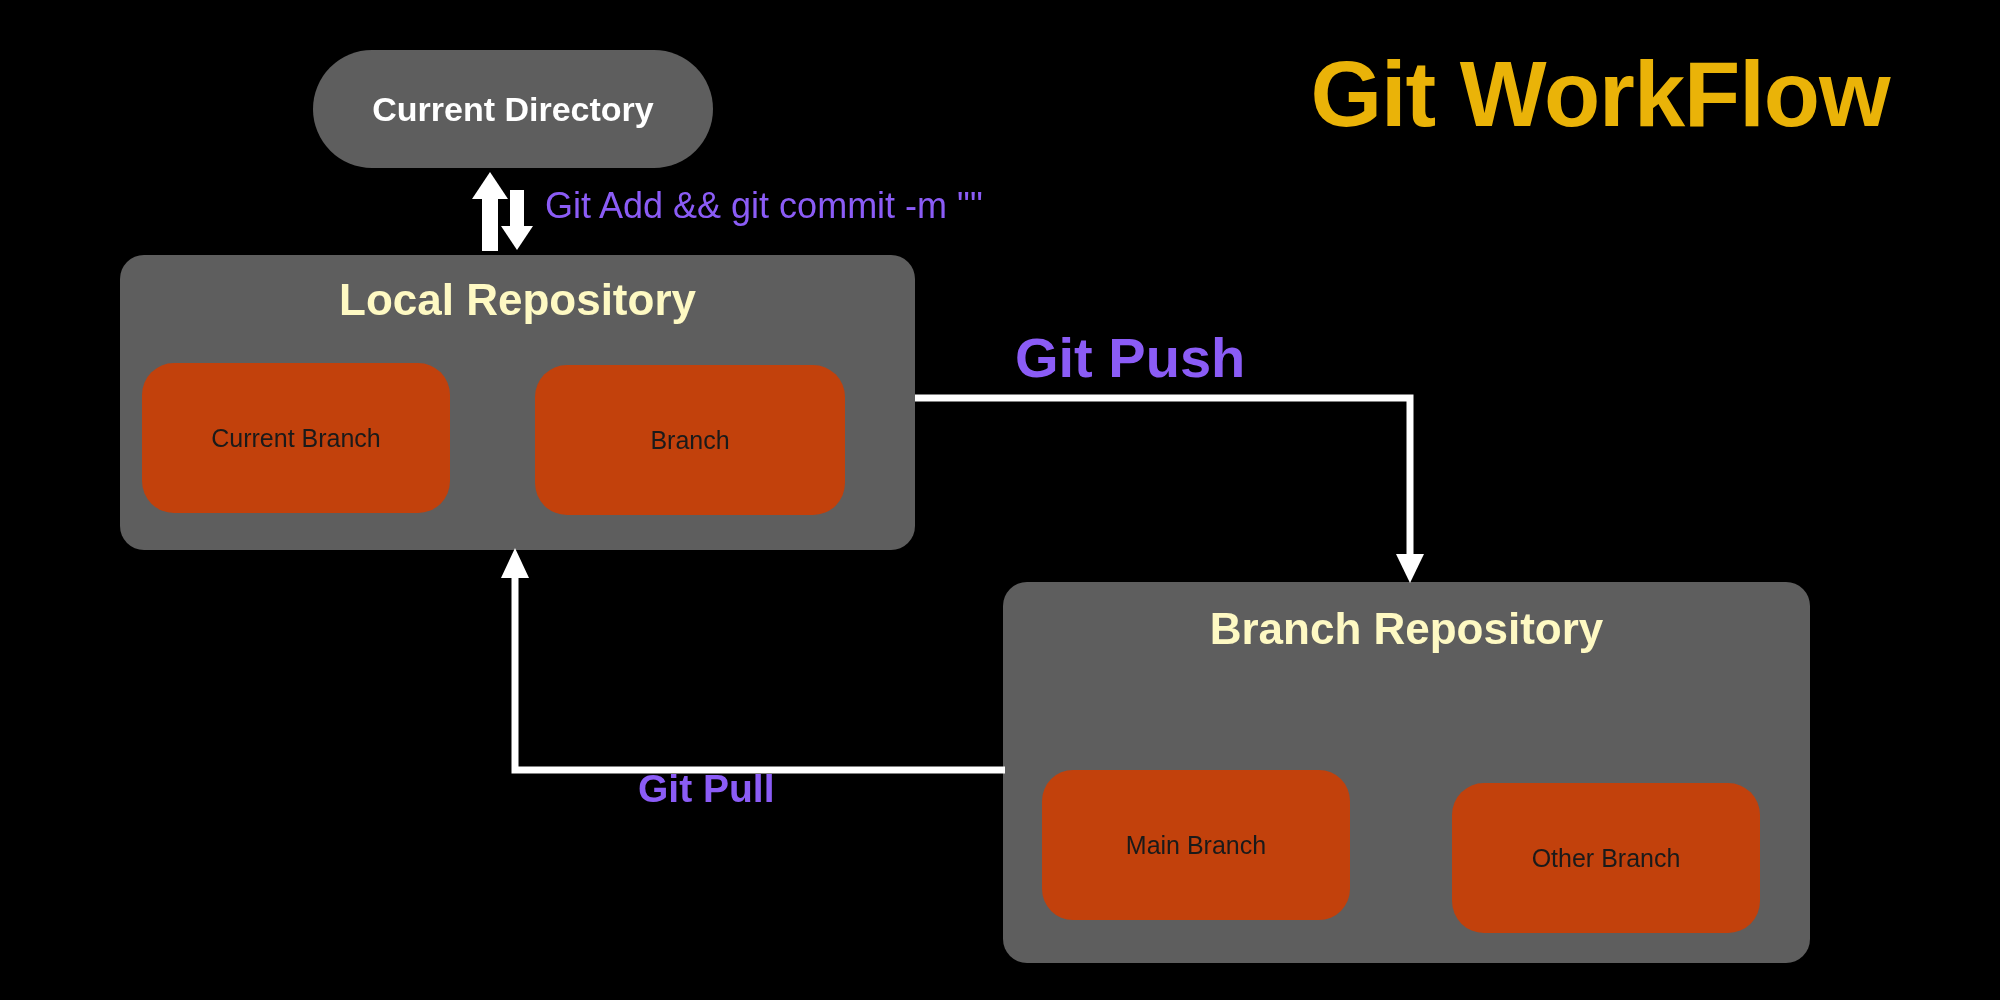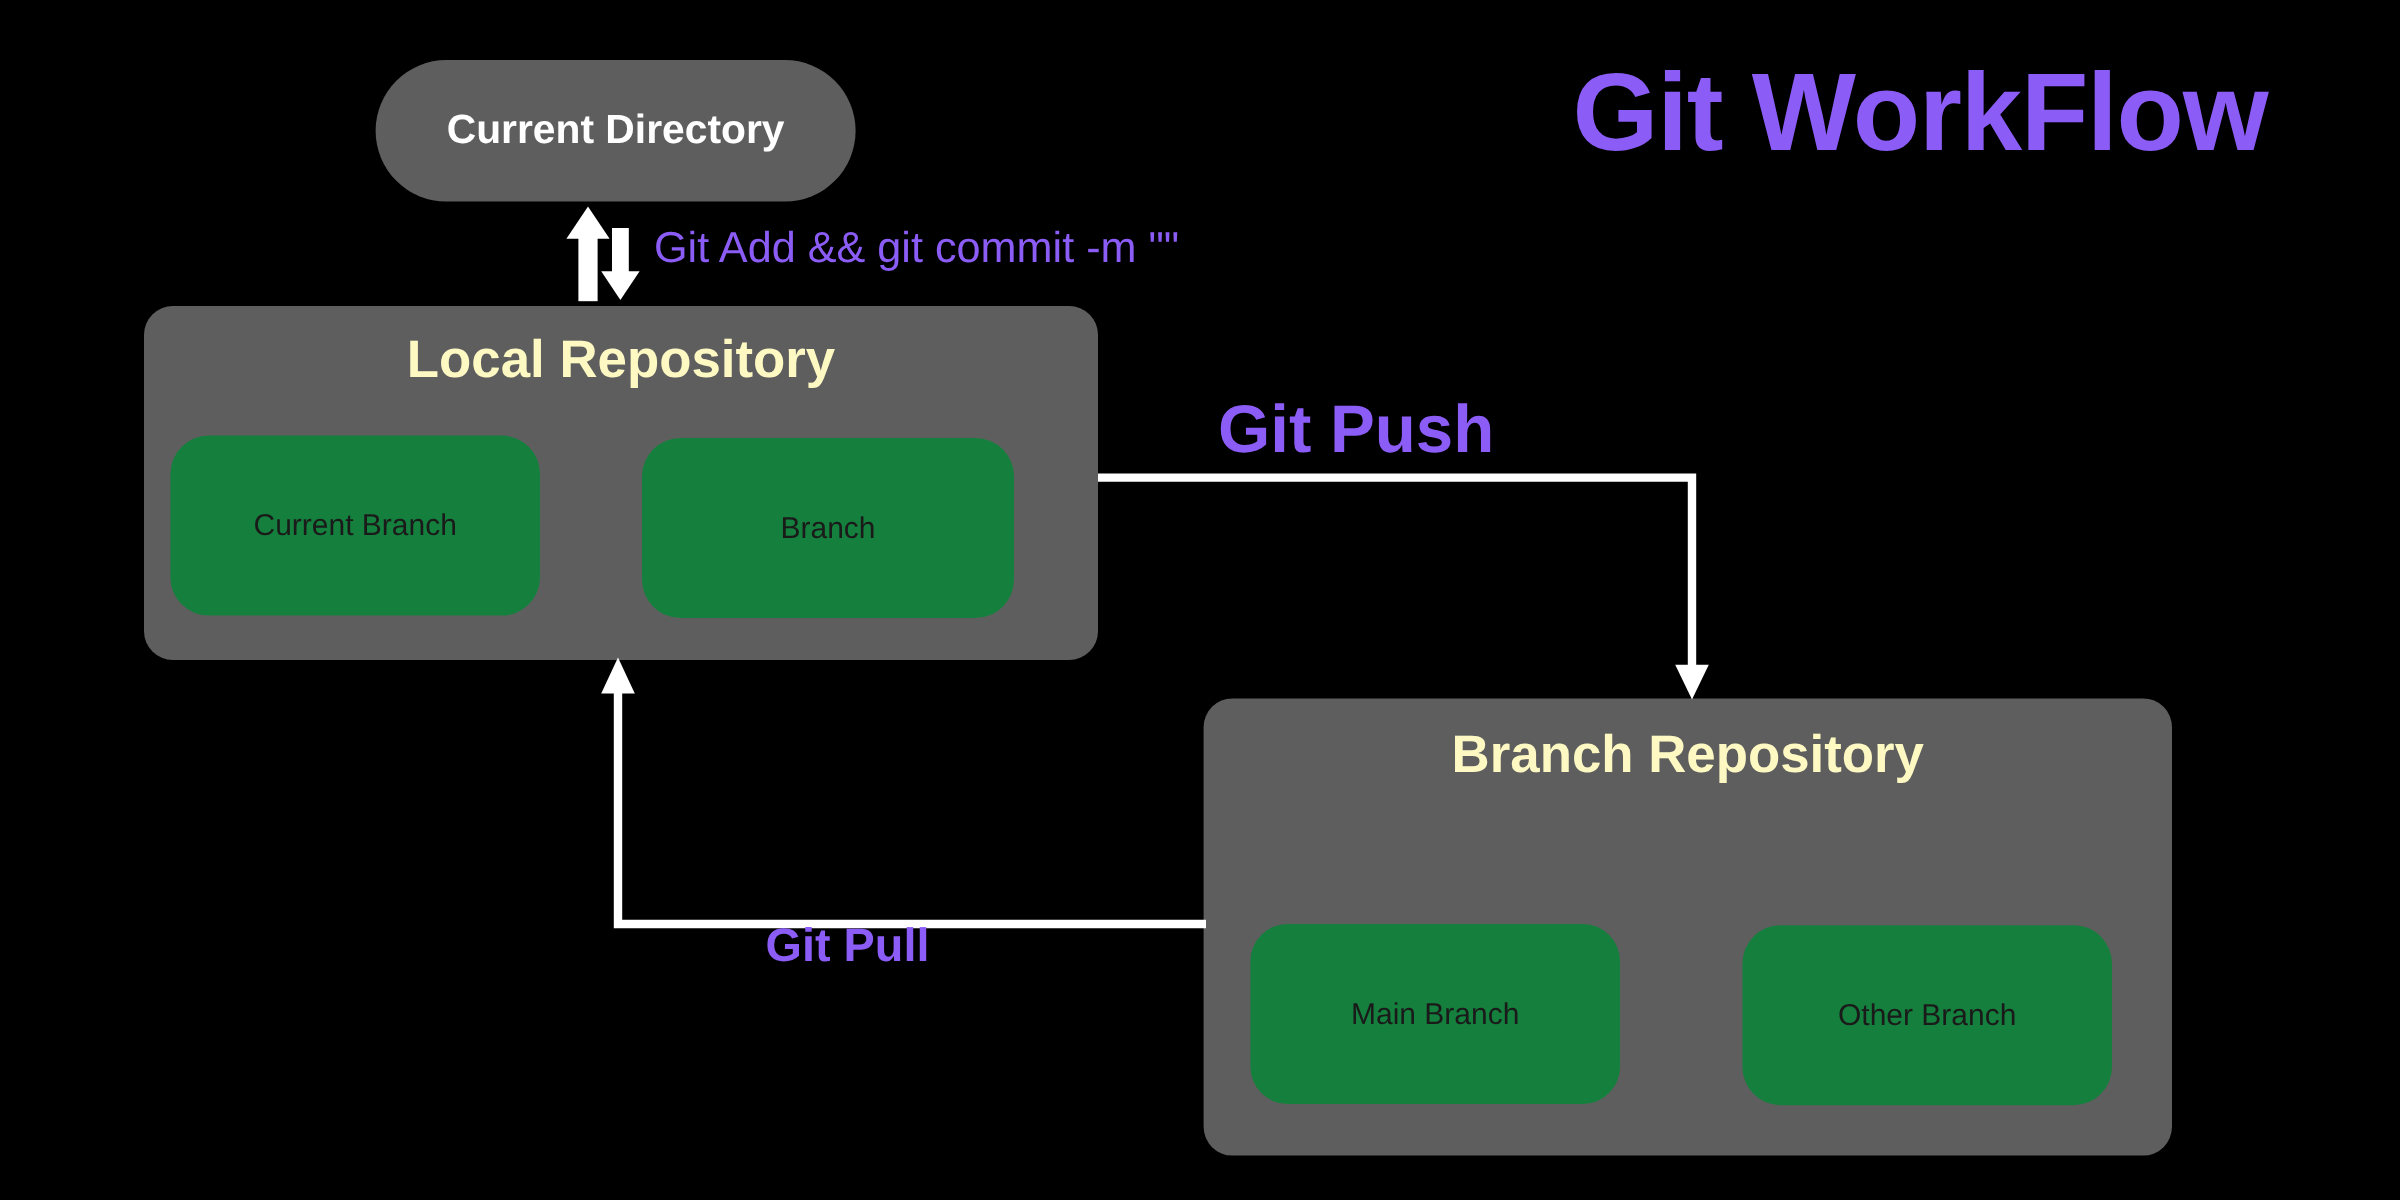--- a/index.html
+++ b/index.html
@@ -16,21 +16,21 @@
     font-family: "Liberation Sans", sans-serif;
   }
 
   
   .page-title {
     position: absolute;
     left: 1240px;
     top: 48px;
     width: 720px;
     text-align: center;
-    color: #8b5cf6;
+    color: #eab308;
     font-size: 92px;
     font-weight: 700;
     letter-spacing: -1px;
     line-height: 1;
     white-space: nowrap;
   }
 
   
   .gray-box {
     position: absolute;
@@ -77,36 +77,36 @@
     font-size: 44px;
     font-weight: 700;
     white-space: nowrap;
   }
   .local-repo .repo-title { top: 20px; }
   .remote-repo .repo-title { top: 22px; }
 
   
   .branch-card {
     position: absolute;
-    background: #15803d;
+    background: #c2410c;
     border-radius: 32px;
     display: flex;
     align-items: center;
     justify-content: center;
   }
   .branch-card span {
     color: #1a1a1a;
     font-size: 25px;
     font-weight: 400;
     white-space: nowrap;
   }
   .lr-card-1 { left: 22px;  top: 108px; width: 308px; height: 150px; }
   .lr-card-2 { left: 415px; top: 110px; width: 310px; height: 150px; }
   .rr-card-1 { left: 39px;  top: 188px; width: 308px; height: 150px; border-radius: 31px; }
-  .rr-card-2 { left: 449px; top: 189px; width: 308px; height: 150px; }
+  .rr-card-2 { left: 449px; top: 201px; width: 308px; height: 150px; }
 
   
   #connectors {
     position: absolute;
     left: 0;
     top: 0;
     width: 2000px;
     height: 1000px;
     pointer-events: none;
   }

